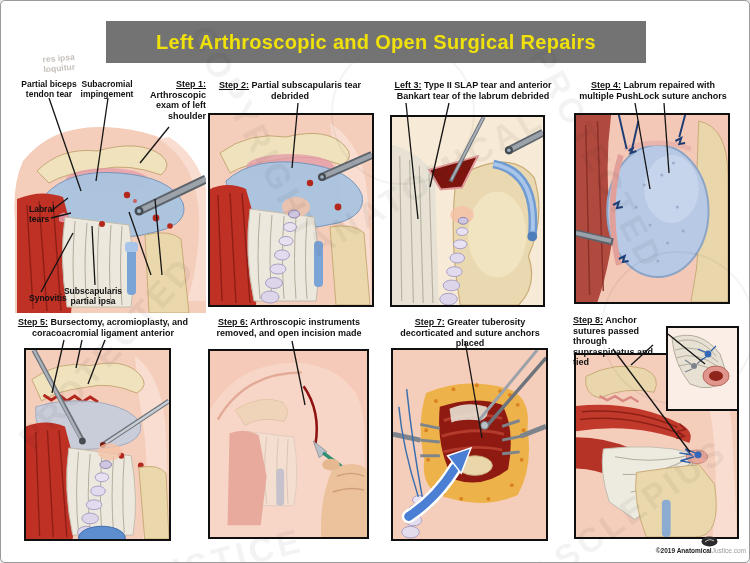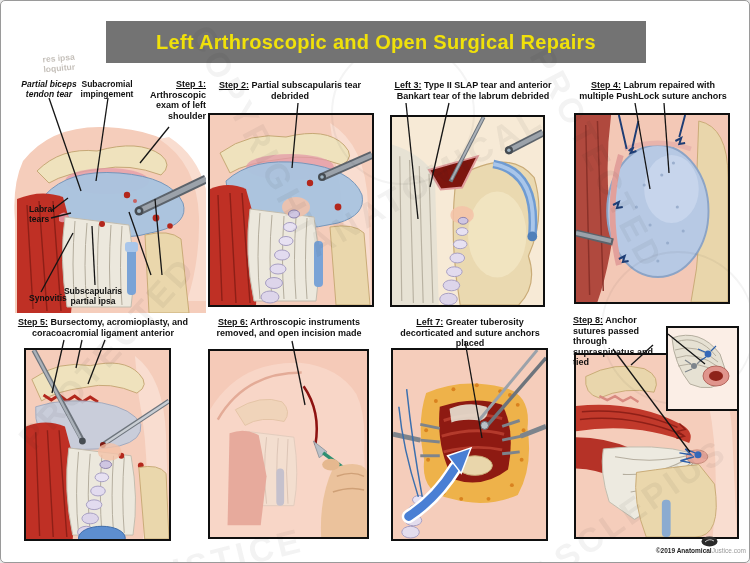--- a/index.html
+++ b/index.html
@@ -16,21 +16,21 @@
   #cap1{left:133px;top:78px;width:72px;text-align:right;}
   #cap2{left:210px;top:79px;width:158px;}
   #cap3{left:384px;top:79px;width:176px;}
   #cap4{left:572px;top:79px;width:160px;}
   #cap5{left:10px;top:316px;width:184px;}
   #cap6{left:208px;top:316px;width:160px;}
   #cap7{left:388px;top:316px;width:162px;}
   #cap8{left:572px;top:314px;width:94px;text-align:left;}
   
   .lab{position:absolute;font-size:8.5px;line-height:1.15;font-weight:bold;color:#101010;z-index:6;}
-  #lab-biceps{left:18px;top:79px;width:60px;text-align:center;font-style:italic;}
+  #lab-biceps{left:18px;top:79px;width:60px;text-align:center;}
   #lab-subacr{left:78px;top:79px;width:56px;text-align:center;}
   #lab-labral{left:28px;top:204px;width:38px;text-align:left;}
   #lab-synov{left:12px;top:293px;width:48px;text-align:left;margin-left:16px;}
   #lab-subscap{left:58px;top:286px;width:68px;text-align:center;}
   #lab-retr{left:118px;top:275px;width:80px;text-align:center;}
   
   .frame{position:absolute;border:2px solid #0f0f0f;background:#fff;box-sizing:border-box;
          overflow:hidden;z-index:1;}
   #frame2{left:207px;top:112px;width:166px;height:194px;}
   #frame3{left:389px;top:114px;width:155px;height:192px;}
@@ -108,21 +108,21 @@
   </div>
   <div class="cap" id="cap5">
     <span class="stp">Step 5:</span>
     <span>Bursectomy, acromioplasty, and coracoacromial ligament anterior</span>
   </div>
   <div class="cap" id="cap6">
     <span class="stp">Step 6:</span>
     <span>Arthroscopic instruments removed, and open incision made</span>
   </div>
   <div class="cap" id="cap7">
-    <span class="stp">Left 7:</span>
+    <span class="stp">Step 7:</span>
     <span>Greater tuberosity decorticated and suture anchors placed</span>
   </div>
   <div class="cap" id="cap8">
     <span class="stp">Step 8:</span>
     <span>Anchor sutures passed through supraspinatus and tied</span>
   </div>
 
   <div class="lab" id="lab-biceps">Partial biceps tendon tear</div>
   <div class="lab" id="lab-subacr">Subacromial impingement</div>
   <div class="lab" id="lab-labral">Labral tears</div>

